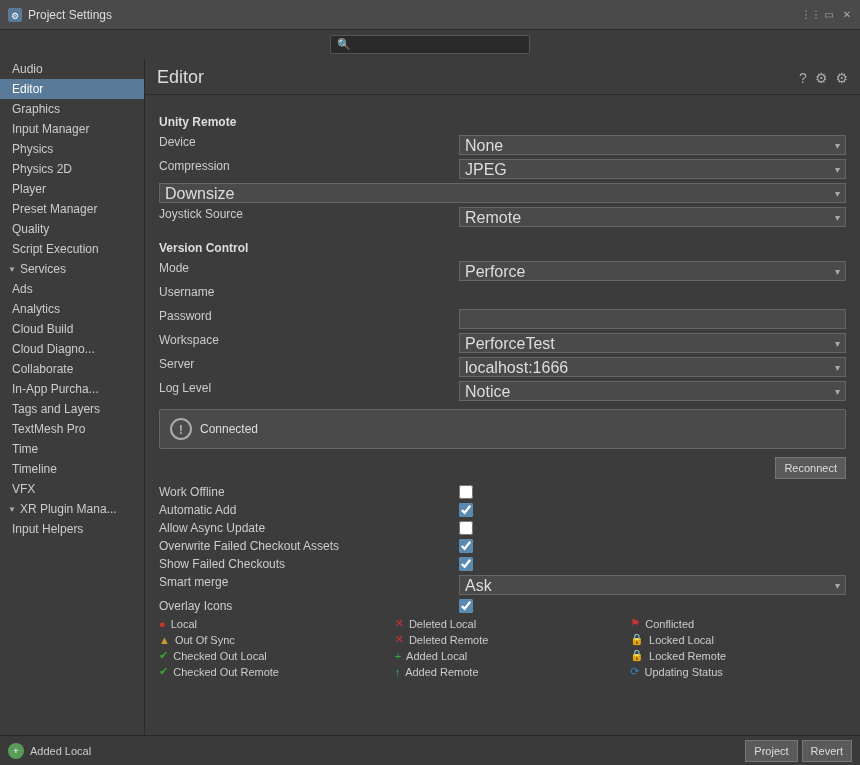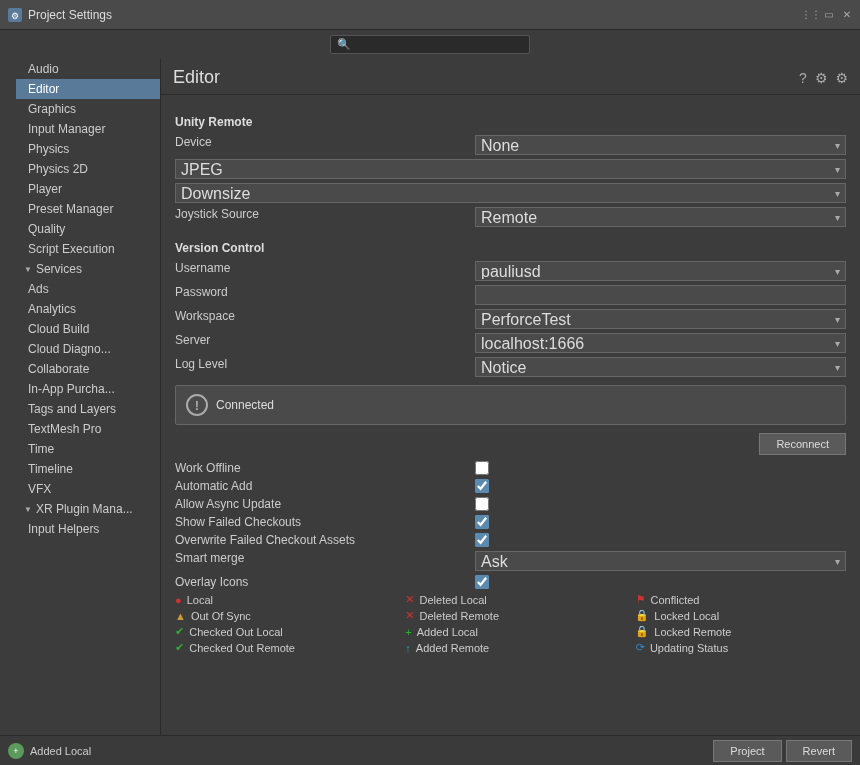--- a/index.html
+++ b/index.html
@@ -91,21 +91,20 @@
       overflow: hidden;
     }
 
     
     .sidebar {
       width: 145px;
       background: #3c3c3c;
       border-right: 1px solid #2a2a2a;
       overflow-y: auto;
       flex-shrink: 0;
-      margin-left: 16px;
     }
     .sidebar::-webkit-scrollbar { width: 6px; }
     .sidebar::-webkit-scrollbar-thumb { background: #555; }
 
     .sidebar-item {
       padding: 3px 10px 3px 12px;
       cursor: pointer;
       color: #ccc;
       font-size: 12px;
       white-space: nowrap;
@@ -267,21 +266,21 @@
     .reconnect-row {
       display: flex;
       justify-content: flex-end;
       margin-bottom: 6px;
     }
     .btn {
       background: #5a5a5a;
       border: 1px solid #777;
       color: #ddd;
       font-size: 11px;
-      padding: 3px 16px;
+      padding: 3px 8px;
       cursor: pointer;
       height: 22px;
     }
 
     
     .checkbox-row {
       display: flex;
       align-items: flex-start;
       margin-bottom: 4px;
     }
@@ -435,20 +434,21 @@
           <div class="dropdown-wrap">
             <select class="dropdown">
               <option>None</option>
               <option>Any iOS Device</option>
               <option>Any Android Device</option>
             </select>
           </div>
         </div>
 
         <div class="form-row">
+          <div class="form-label">Compression</div>
           <div class="dropdown-wrap">
             <select class="dropdown">
               <option selected="">JPEG</option>
               <option>PNG</option>
             </select>
           </div>
         </div>
 
         <div class="form-row">
           <div class="dropdown-wrap">
@@ -464,28 +464,33 @@
           <div class="dropdown-wrap">
             <select class="dropdown">
               <option selected="">Remote</option>
               <option>Local</option>
             </select>
           </div>
         </div>
 
         <div class="section-title" style="margin-top:14px;">Version Control</div>
 
+        <div class="form-row">
+          <div class="form-label">Mode</div>
+          <div class="dropdown-wrap">
+            <select class="dropdown">
+              <option>Visible Meta Files</option>
+              <option selected="">Perforce</option>
+              <option>PlasticSCM</option>
+            </select>
+          </div>
+        </div>
 
         <div class="form-row">
           <div class="form-label">Username</div>
-          <div class="dropdown-wrap">
-            <select class="dropdown">
-              <option selected="">pauliusd</option>
-            </select>
-          </div>
         </div>
 
         <div class="form-row">
           <div class="form-label">Password</div>
           <input type="password" class="text-input" value="" style="flex: 1 1 0%;">
         </div>
 
         <div class="form-row">
           <div class="form-label">Workspace</div>
           <div class="dropdown-wrap">
@@ -542,28 +547,28 @@
         </div>
 
         <div class="checkbox-row">
           <div class="checkbox-label">Allow Async Update</div>
           <div class="checkbox-wrap">
             <input type="checkbox" style="">
           </div>
         </div>
 
         <div class="checkbox-row">
-          <div class="checkbox-label">Show Failed Checkouts</div>
+          <div class="checkbox-label">Overwrite Failed Checkout Assets</div>
           <div class="checkbox-wrap">
             <input type="checkbox" checked="" style="">
           </div>
         </div>
 
         <div class="checkbox-row">
-          <div class="checkbox-label">Overwrite Failed Checkout Assets</div>
+          <div class="checkbox-label">Show Failed Checkouts</div>
           <div class="checkbox-wrap">
             <input type="checkbox" checked="" style="">
           </div>
         </div>
 
         <div class="form-row">
           <div class="form-label">Smart merge</div>
           <div class="dropdown-wrap">
             <select class="dropdown">
               <option selected="">Ask</option>

